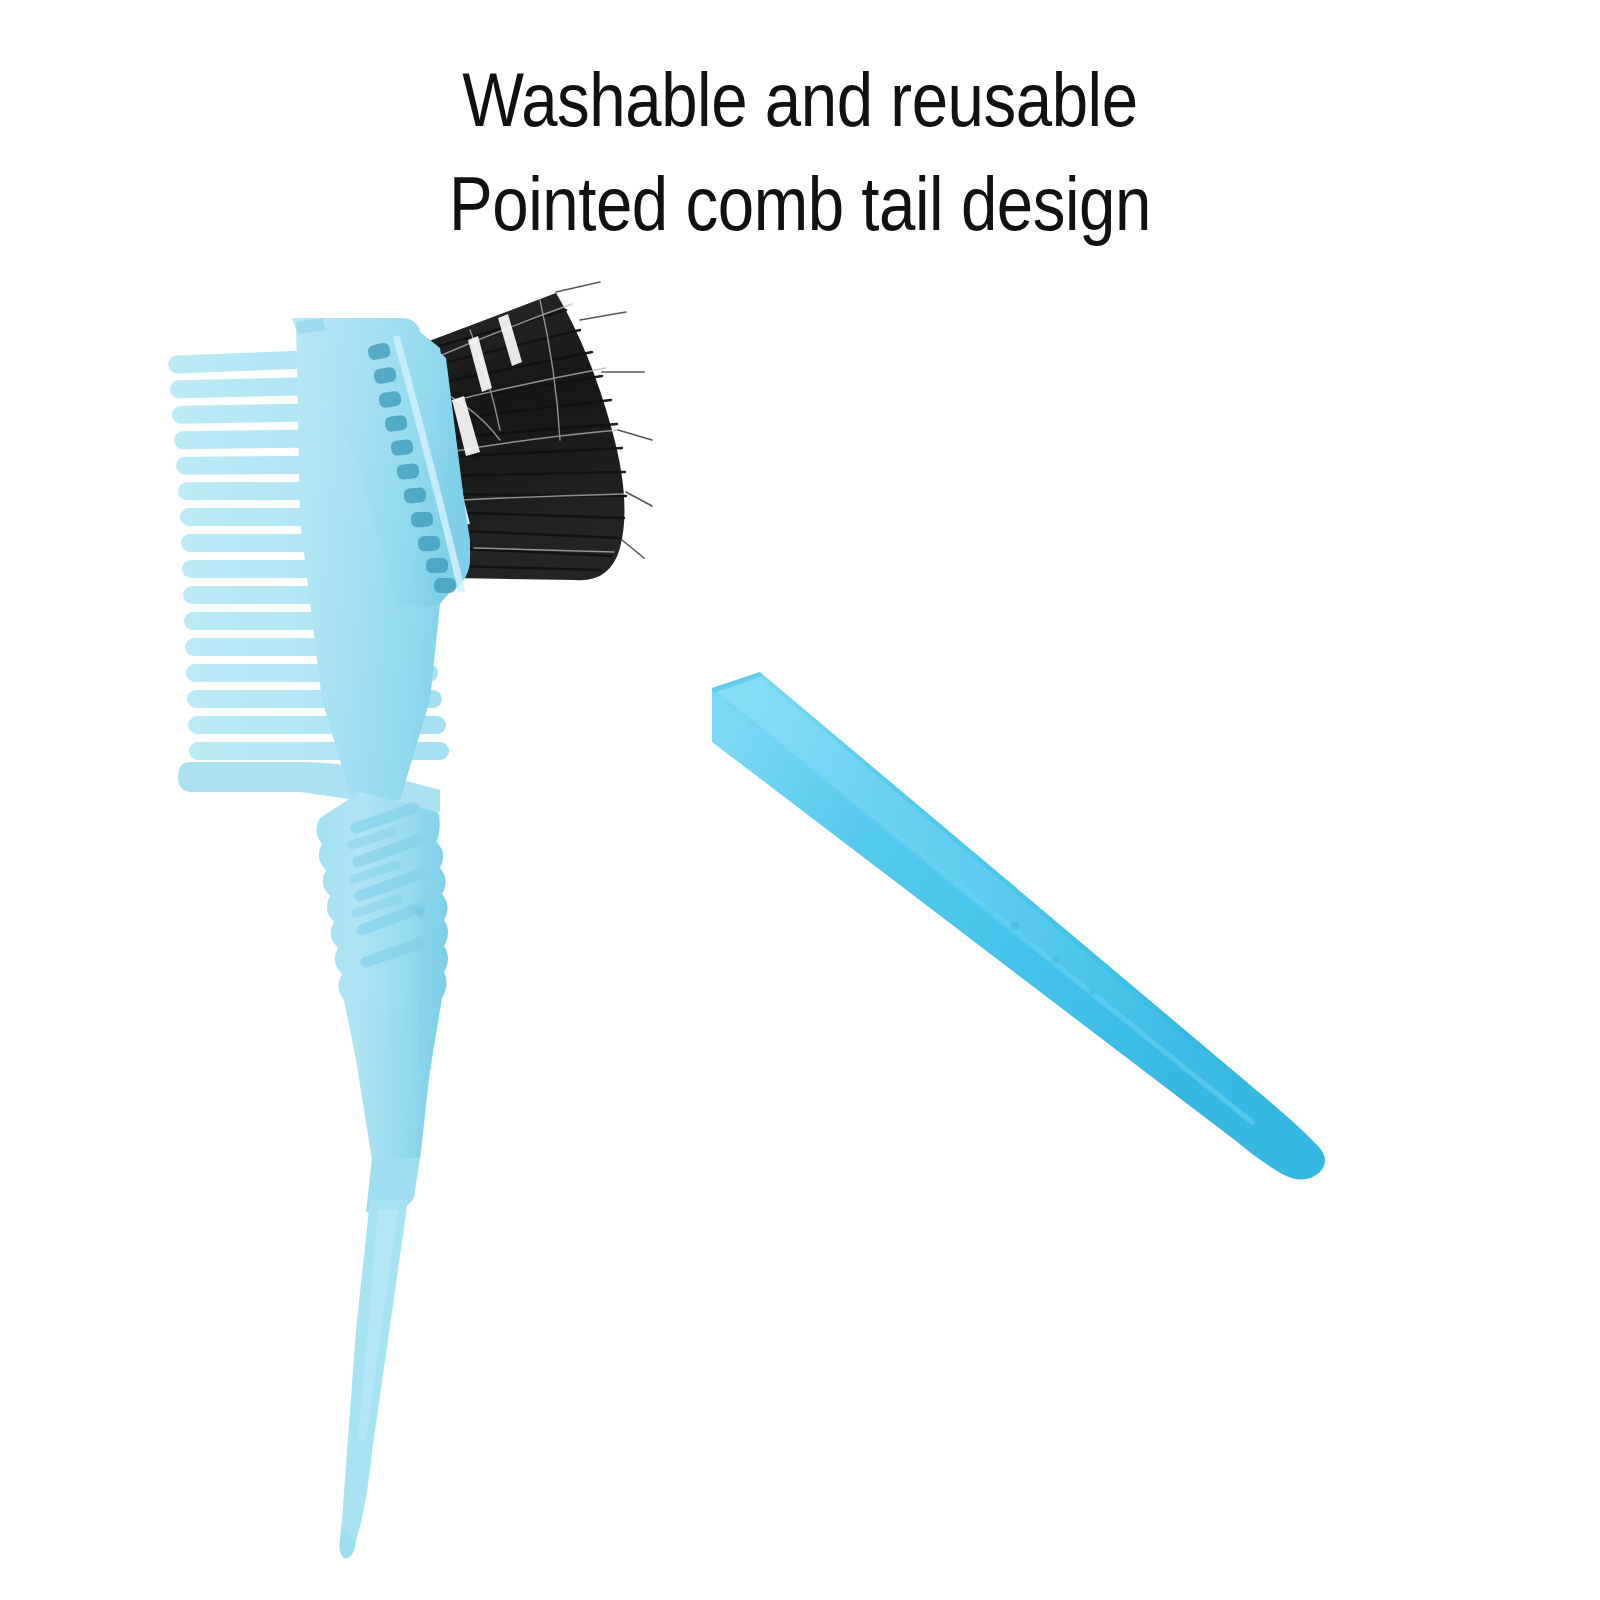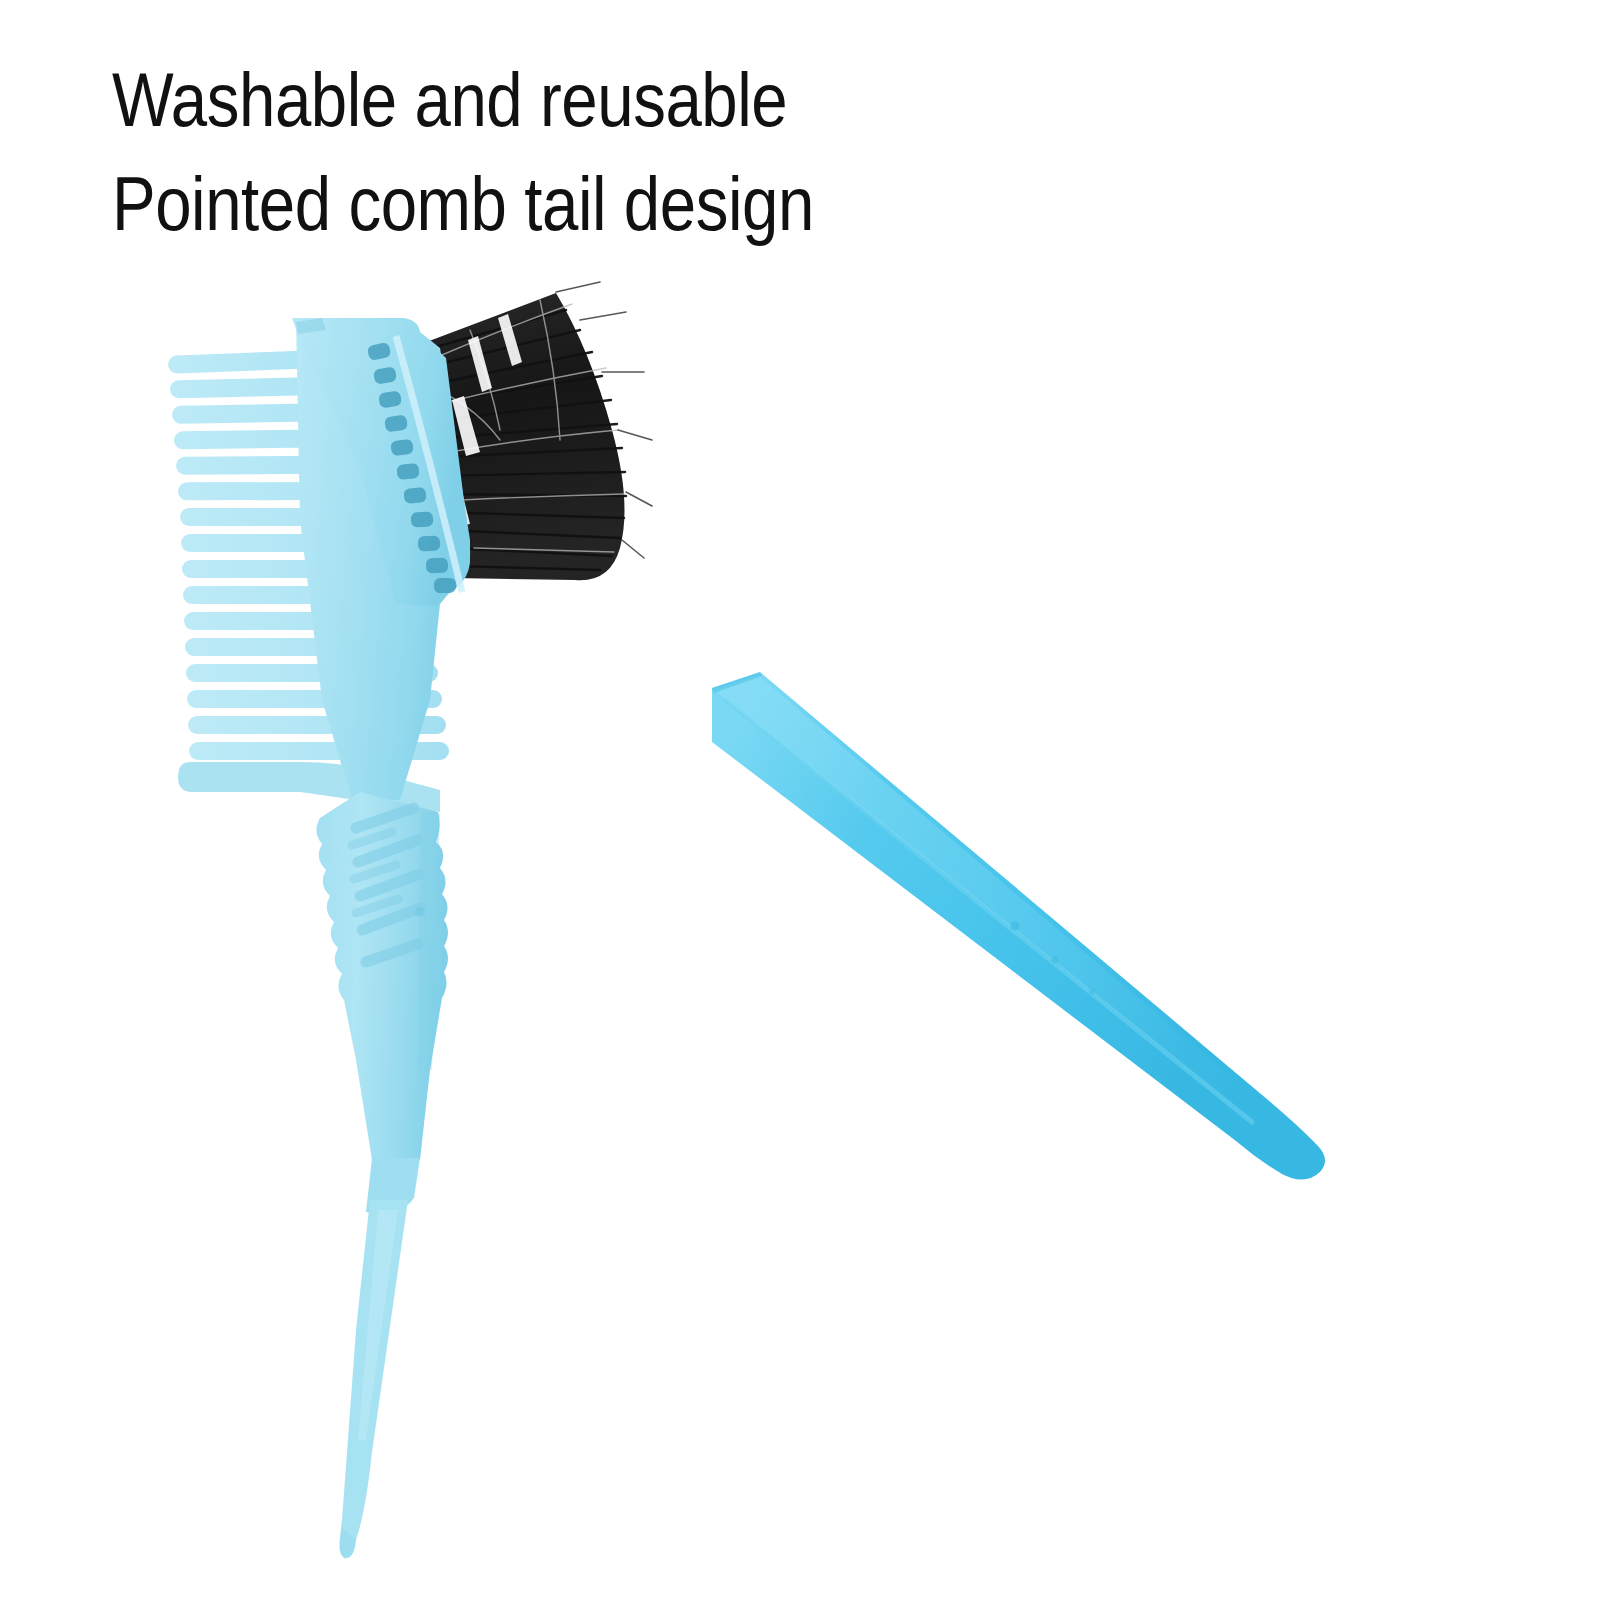--- a/index.html
+++ b/index.html
@@ -21,20 +21,21 @@
     height: 1600px;
     background: #ffffff;
   }
 
   
   .caption-block {
     position: absolute;
     left: 0;
     top: 48px;
     width: 1600px;
+    text-align: center;
     pointer-events: none;
   }
   .caption-line {
     display: block;
     color: #111111;
     font-family: "Liberation Sans", sans-serif;
     font-size: 76px;
     line-height: 104px;
     font-weight: 400;
     letter-spacing: -0.5px;

